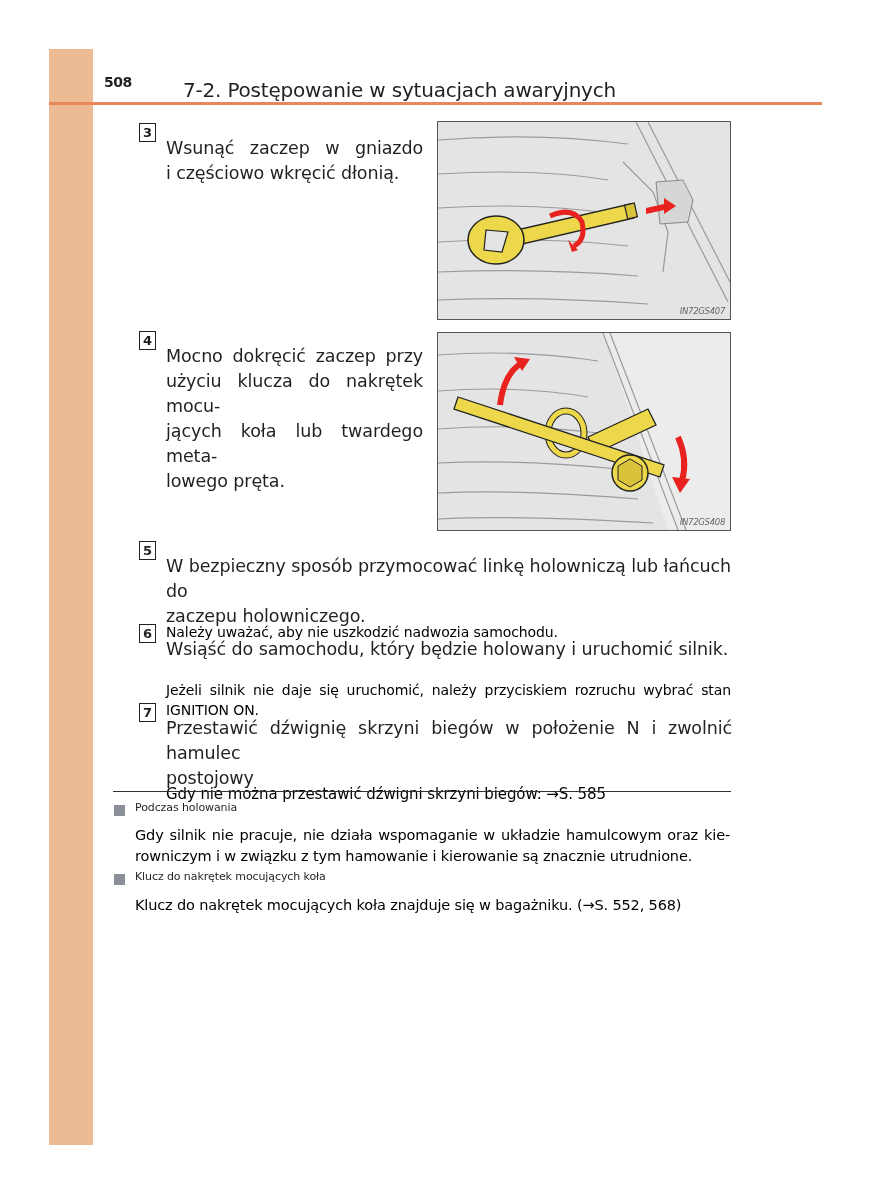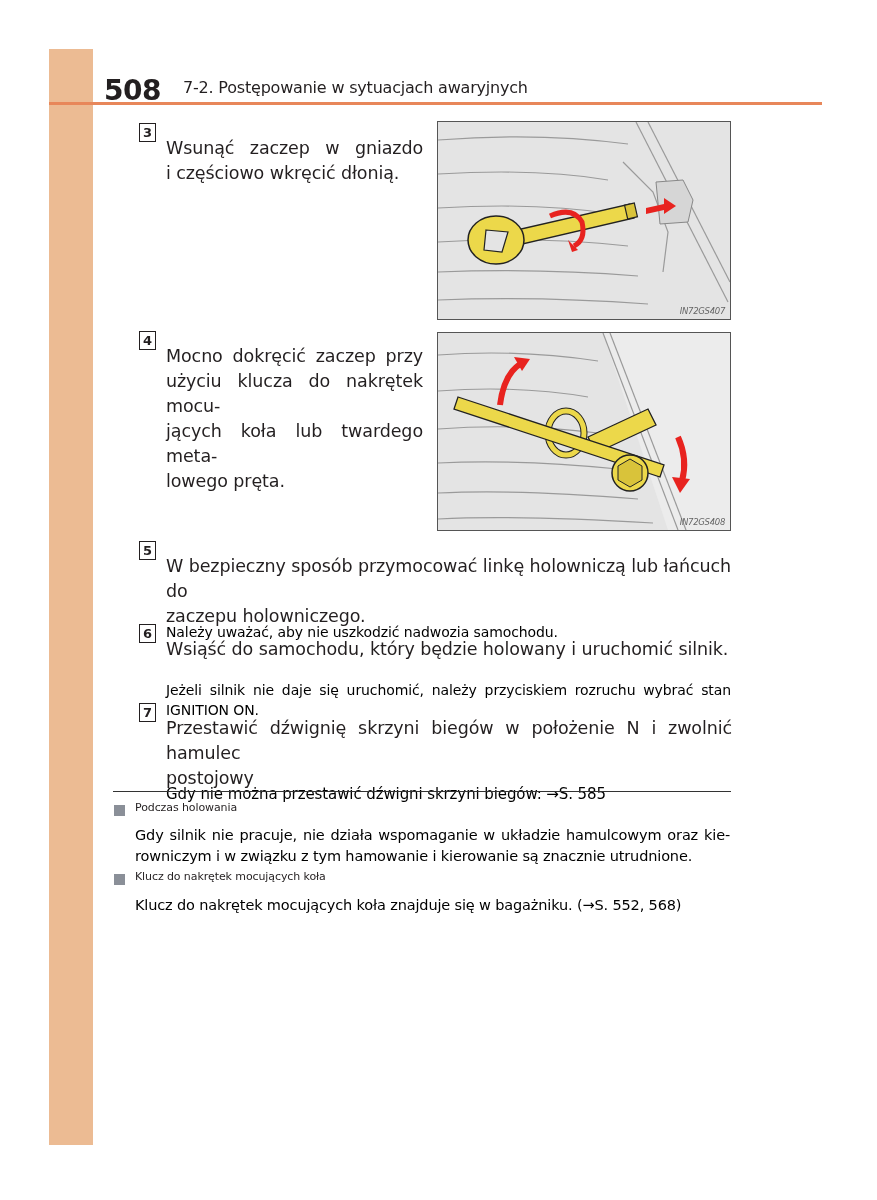--- a/index.html
+++ b/index.html
@@ -1,21 +1,21 @@
 <!DOCTYPE html>
 <html><head>
 <meta charset="utf-8">
 <style>
   html, body { margin: 0; padding: 0; background: #ffffff; }
   body { width: 877px; height: 1200px; position: relative; overflow: hidden;
          font-family: "DejaVu Sans", sans-serif; color: #231f20; }
   .sidebar { position: absolute; left: 49px; top: 49px; width: 44px; height: 1096px; background: #ecbb93; }
   .header-rule { position: absolute; left: 49px; top: 102px; width: 773px; height: 3px; background: #e8875a; }
-  .page-num { position: absolute; left: 104px; top: 74px; font-weight: bold; font-size: 28px; letter-spacing: -0.5px; color: #231f20; }
-  .chapter { position: absolute; left: 183px; top: 78px; font-size: 16px; color: #231f20; letter-spacing: -0.2px; }
+  .page-num { position: absolute; left: 104px; top: 74px; font-weight: bold; font-size: 14px; letter-spacing: -0.5px; color: #231f20; }
+  .chapter { position: absolute; left: 183px; top: 78px; font-size: 20px; color: #231f20; letter-spacing: -0.2px; }
 
   .step { position: absolute; font-size: 17.5px; line-height: 25px; color: #231f20; letter-spacing: -0.1px; }
   .step-num { position: absolute; left: 0; top: 3px; width: 15px; height: 17px; border: 1.3px solid #231f20;
               font-size: 13px; font-weight: bold; line-height: 17px; text-align: center; }
   .step-text { position: absolute; left: 27px; top: 16px; }
   .note { position: absolute; font-size: 14px; line-height: 20px; color: #000000; letter-spacing: -0.1px; margin-top: 27px; }
 
   .fig { position: absolute; left: 437px; width: 292px; border: 1px solid #555; background: #c4b5fd; overflow: hidden; }
   .fig svg { display: block; }
   .fig-code { position: absolute; right: 5px; bottom: 3px; font-size: 8.5px; font-style: italic; color: #666; letter-spacing: -0.3px; }

